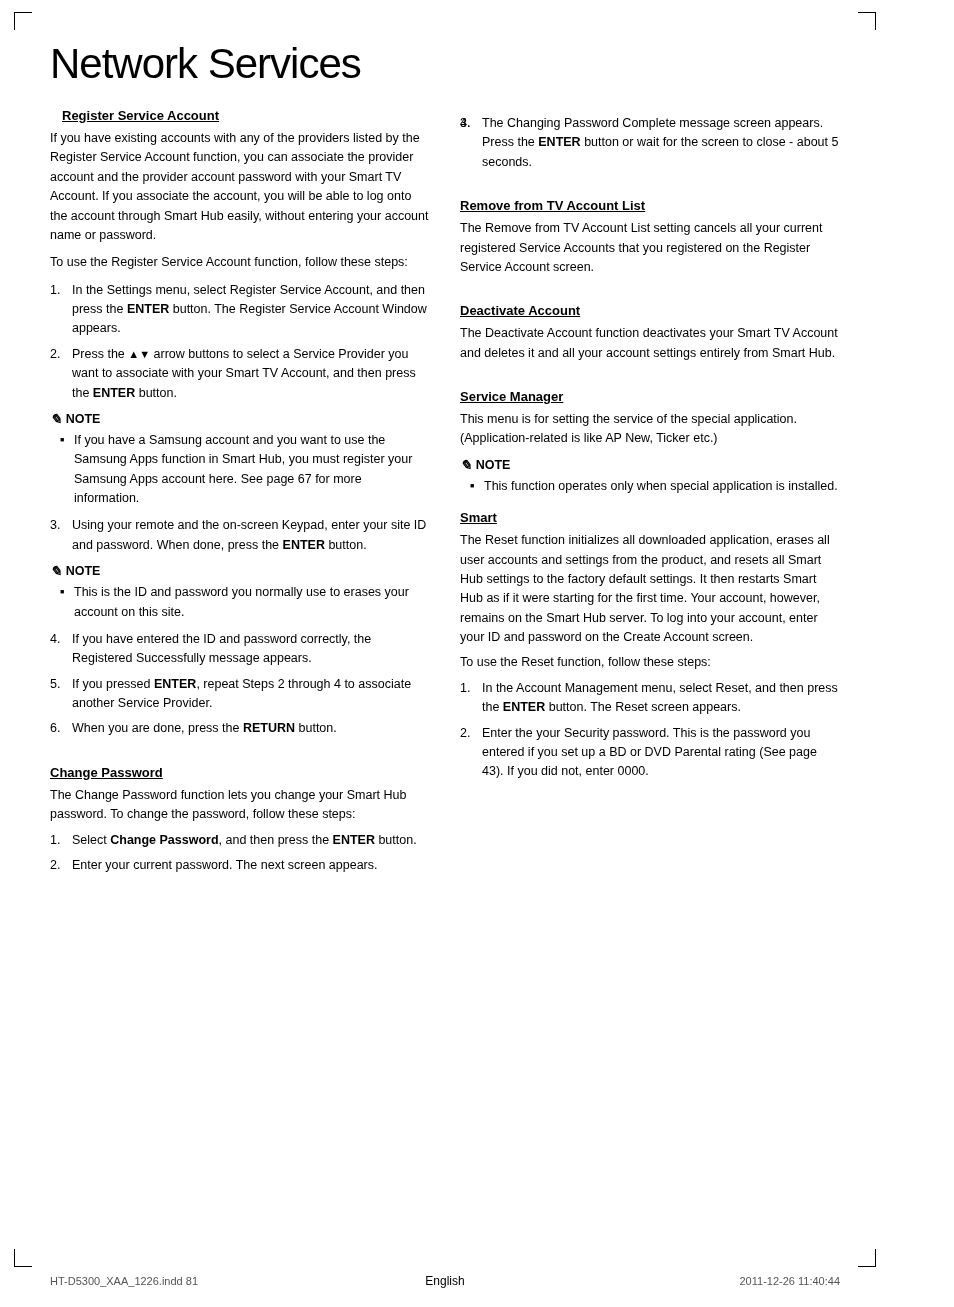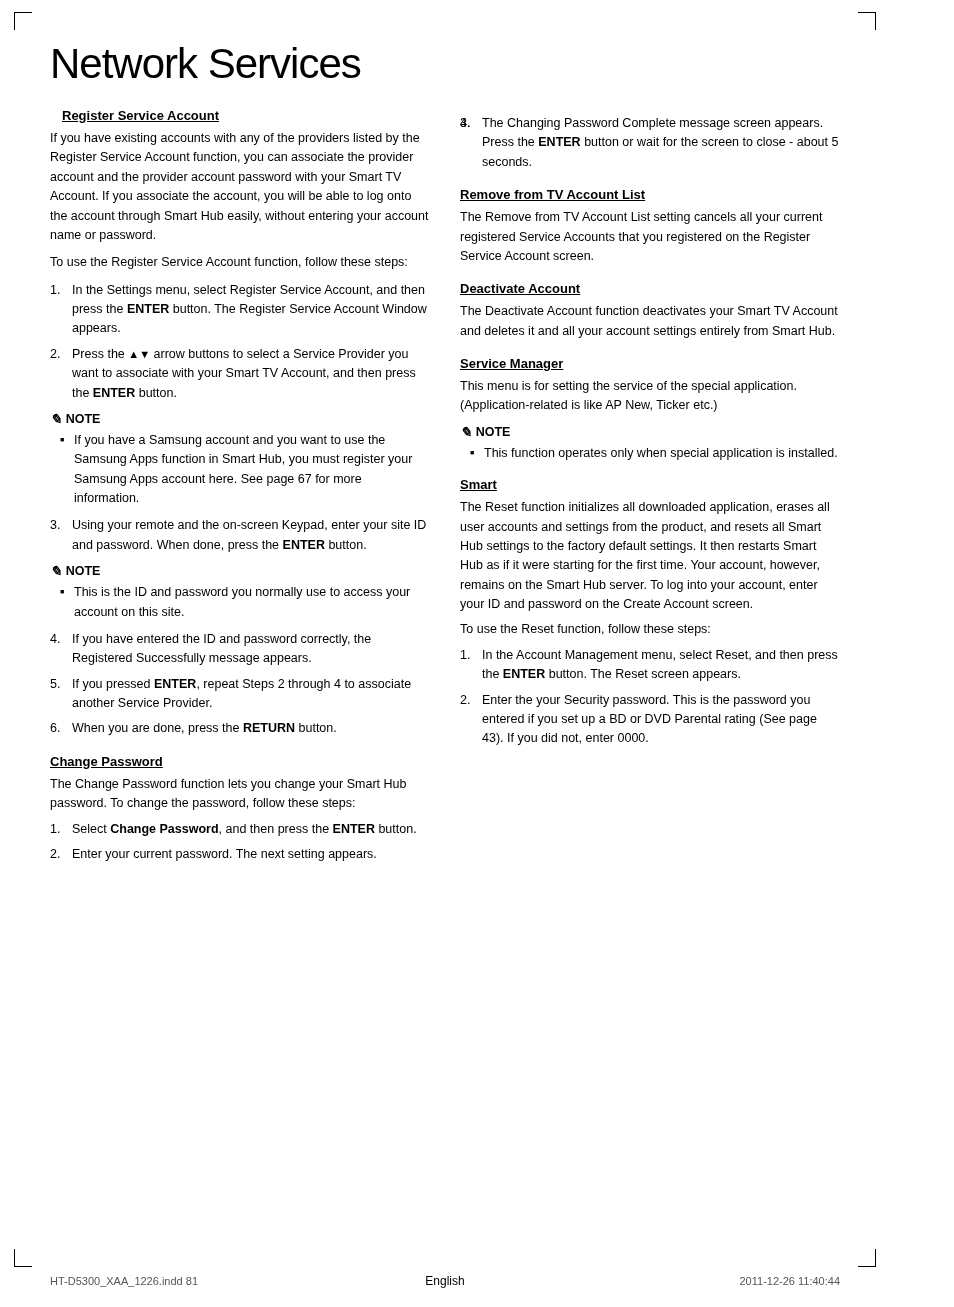--- a/index.html
+++ b/index.html
@@ -55,21 +55,21 @@
 
     .col-right {
       flex: 1;
       max-width: 420px;
     }
 
     .section-heading {
       font-size: 13px;
       font-weight: bold;
       margin-bottom: 6px;
-      margin-top: 15px;
+      margin-top: 26px;
       text-decoration: underline;
     }
 
     .section-heading:first-child {
       margin-top: 0;
       margin-left: 12px;
     }
 
     p {
       font-size: 12.5px;
@@ -227,21 +227,21 @@
           <span>Using your remote and the on-screen Keypad, enter your site ID and password. When done, press the <strong>ENTER</strong> button.</span>
         </li>
       </ol>
 
       <div class="note-block">
         <div class="note-header">
           <span class="note-icon">✎</span>
           <span>NOTE</span>
         </div>
         <ul class="note-list">
-          <li>This is the ID and password you normally use to access your account on this site.</li>
+          <li>This is the ID and password you normally use to erases your account on this site.</li>
         </ul>
       </div>
 
       <ol>
         <li>
           <span class="list-num">4.</span>
           <span>If you have entered the ID and password correctly, the Registered Successfully message appears.</span>
         </li>
         <li>
           <span class="list-num">5.</span>
@@ -256,21 +256,21 @@
       <div class="section-heading">Change Password</div>
       <p>The Change Password function lets you change your Smart Hub password. To change the password, follow these steps:</p>
 
       <ol>
         <li>
           <span class="list-num">1.</span>
           <span>Select <strong>Change Password</strong>, and then press the <strong>ENTER</strong> button.</span>
         </li>
         <li>
           <span class="list-num">2.</span>
-          <span>Enter your current password. The next setting appears.</span>
+          <span>Enter your current password. The next screen appears.</span>
         </li>
       </ol>
 
     </div>
 
     <div class="col-right">
 
       <ol>
         <li>
           <span class="list-num">3.</span>

